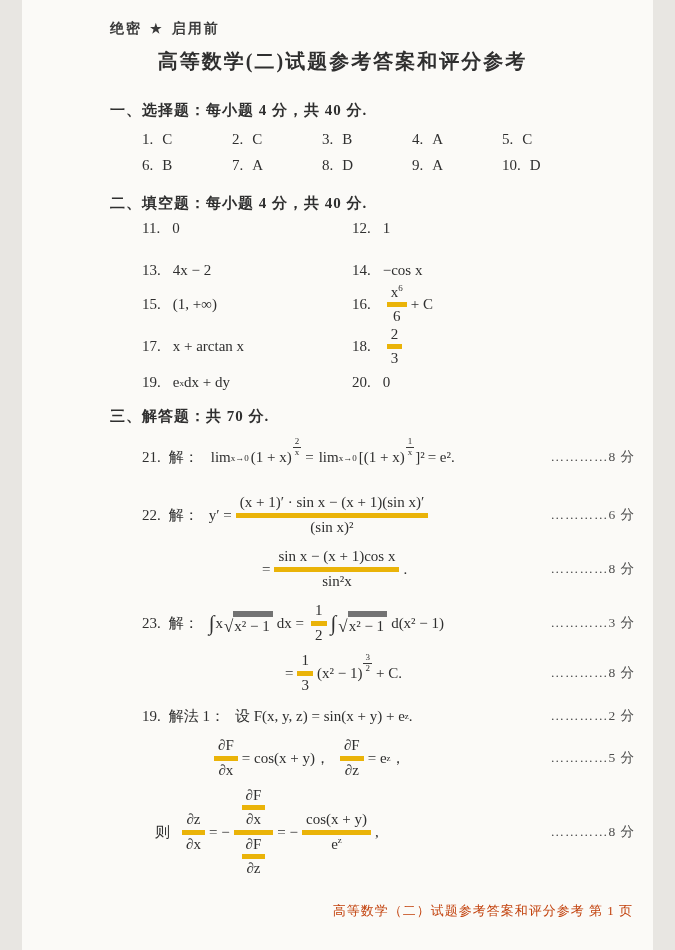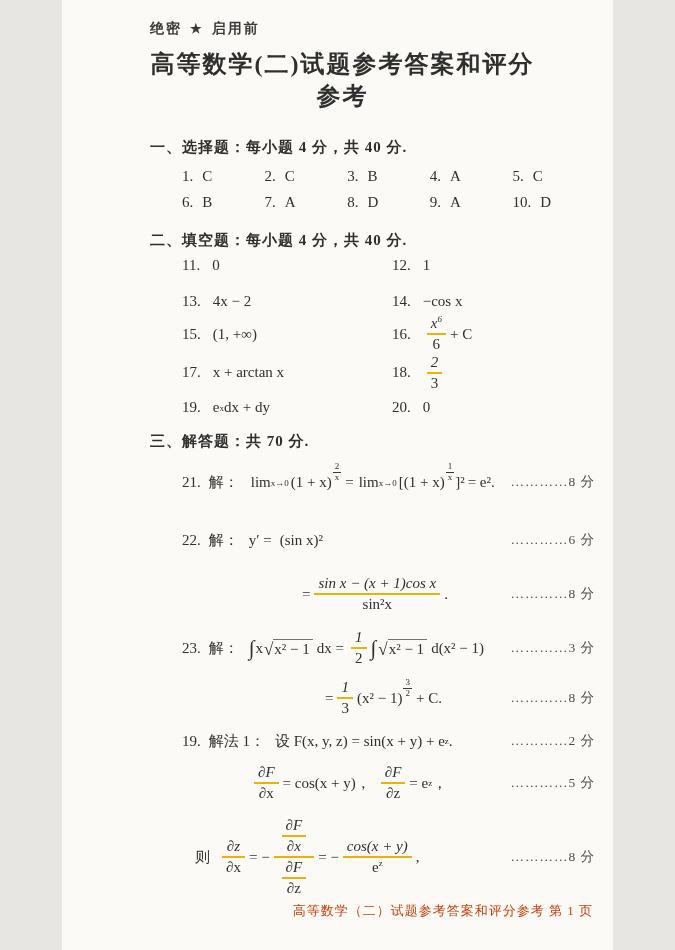--- a/index.html
+++ b/index.html
@@ -1,45 +1,45 @@
 <!DOCTYPE html>
 <html><head>
 <meta charset="utf-8">
 <style>
   html,body { margin:0; padding:0; }
   body { background:#e8e6e2; font-family:"Liberation Serif", serif; }
   .page {
-    position:relative; width:551px; height:950px; margin:0 auto;
+    position:relative; width:631px; height:950px; margin:0 auto;
     background:#fbfaf7; color:#2f2f2f; box-sizing:border-box;
     padding:20px 18px 16px 88px; overflow:hidden;
   }
   .secret { font-size:14px; font-weight:bold; letter-spacing:2px; color:#3a3a3a; }
   .secret .star { margin:0 8px; font-size:13px; }
   .title1 { text-align:center; font-weight:bold; font-size:19px; margin-top:12px; letter-spacing:1px; margin-right:60px; }
-  .title2 { text-align:center; font-weight:bold; font-size:24px; margin-top:10px; letter-spacing:2px; margin-right:60px; }
+  .title2 { text-align:center; font-weight:bold; font-size:20px; margin-top:10px; letter-spacing:2px; margin-right:60px; }
   .sec-head { font-weight:bold; font-size:15px; margin-top:22px; letter-spacing:1px; }
   .ans-row { display:flex; margin-left:32px; margin-top:11px; font-size:15px; }
   .ans { width:90px; display:flex; }
   .ans .al { margin-left:9px; }
   .blank-row { display:flex; margin-left:32px; margin-top:11px; font-size:15px; align-items:center; }
   .bcell { display:flex; align-items:center; }
   .bcell.left { width:210px; }
   .bcell .bval { margin-left:12px; display:inline-flex; align-items:center; }
   
   .fr { display:inline-flex; flex-direction:column; text-align:center; vertical-align:middle; margin:0 4px; line-height:1.15; }
-  .fr .nu { border-bottom:2px solid #eab308; padding:0 4px 1px 4px;font-style:italic; }
+  .fr .nu { border-bottom:5px solid #eab308; padding:0 4px 1px 4px; }
   .fr .de { padding:1px 4px 0 4px; }
   .supfr { display:inline-flex; flex-direction:column; text-align:center; font-size:9px; line-height:1.1; transform:translateY(-10px); margin:0 1px; }
   .supfr .nu { border-bottom:1px solid #3a3a3a; padding:0 2px; }
   .supfr .de { padding:0 2px; }
   .lim { display:inline-flex; flex-direction:row; align-items:center; line-height:1; vertical-align:middle; margin:0 2px; }
   .lim .lsub { font-size:9px; margin-top:2px; }
   .sqrt { display:inline-flex; align-items:stretch; margin:0 1px; }
   .sqrt .rad { font-size:17px; line-height:1; align-self:flex-end; }
-  .sqrt .sqb { border-top:1px solid #737373; padding:1px 3px 0 1px; }
+  .sqrt .sqb { border-top:6px solid #737373; padding:1px 3px 0 1px; }
   .intg { font-size:21px; vertical-align:middle; margin-right:1px; }
   sup.s { font-size:9px; vertical-align:super; line-height:0; }
   
   .sline { display:flex; align-items:center; font-size:15px; }
   .sline .math { flex:1; display:flex; align-items:center; flex-wrap:nowrap; white-space:nowrap; }
   .sline .score { white-space:nowrap; color:#4d4d4d; font-size:13.5px; letter-spacing:1px; }
   .jie { margin:0 10px 0 8px; }
   .mgap { margin:0 3px; }
   .footer { position:absolute; right:20px; bottom:30px; font-size:13px; color:#c2410c; letter-spacing:1px; }
 </style>
@@ -106,21 +106,21 @@
   <div class="blank-row" style="margin-top:7px;">
     <span class="bcell left">
         <span>11.</span>
         <span class="bval">0</span>
       </span>
     <span class="bcell">
         <span>12.</span>
         <span class="bval">1</span>
       </span>
   </div>
-  <div class="blank-row" style="margin-top:19px;">
+  <div class="blank-row" style="margin-top:25px;">
     <span class="bcell left">
         <span>13.</span>
         <span class="bval">4x − 2</span>
       </span>
     <span class="bcell">
         <span>14.</span>
         <span class="bval">−cos x</span>
       </span>
   </div>
   <div class="blank-row" style="margin-top:5px;">
@@ -199,20 +199,21 @@
     </span>
     <span class="score">…………8 分</span>
   </div>
 
   <div class="sline" style="margin-left:32px; margin-top:12px; height:50px;">
     <span class="math">
       <span>22.</span>
       <span class="jie">解：</span>
       <span>y′ =</span>
       <span class="fr">
+        <span class="nu">(x + 1)′ · sin x − (x + 1)(sin x)′</span>
         <span class="de">(sin x)²</span>
       </span>
     </span>
     <span class="score">…………6 分</span>
   </div>
   <div class="sline" style="margin-left:152px; margin-top:4px; height:50px;">
     <span class="math">
       <span>=</span>
       <span class="fr">
         <span class="nu">sin x − (x + 1)cos x</span>

